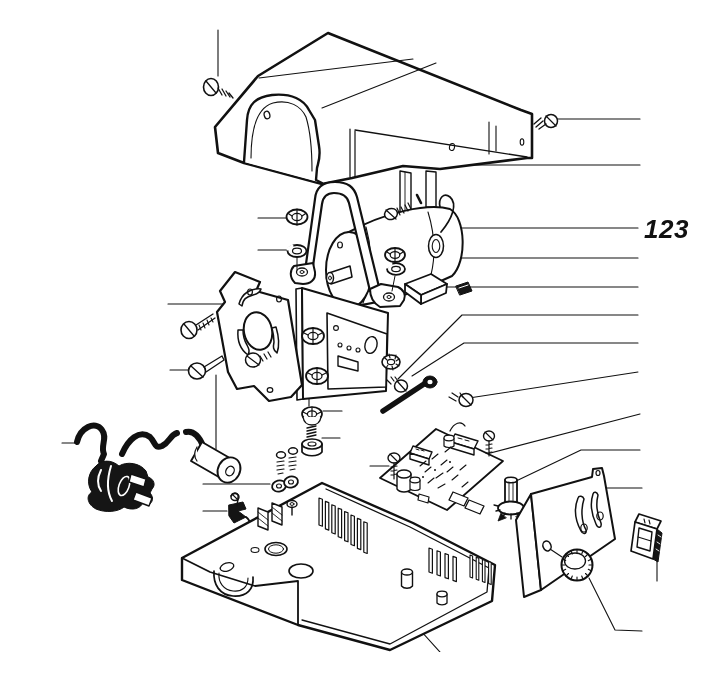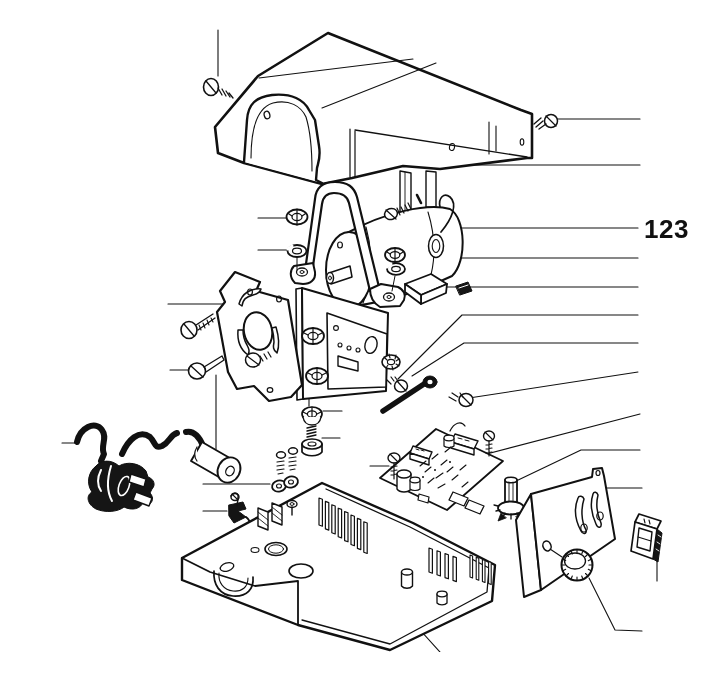--- a/index.html
+++ b/index.html
@@ -1,17 +1,17 @@
 <!DOCTYPE html>
 <html><head>
 <meta charset="utf-8">
 <style>
   html,body{margin:0;padding:0;background:#ffffff;}
   .stage{position:relative;width:712px;height:652px;background:#ffffff;overflow:hidden;
-         font-family:"Liberation Sans",sans-serif;}
+         font-family:"Liberation Sans",sans-serif;font-style:italic;}
   svg{display:block}
   .callout-text{font-family:"Liberation Sans","DejaVu Sans",sans-serif;font-weight:700;
                 font-size:26px;letter-spacing:0.5px;fill:#111;}
 </style>
 </head>
 <body>
 
 <div class="stage">
 <svg width="712" height="692" viewBox="0 0 712 692">
   <g stroke="#111" fill="none" stroke-linecap="round" stroke-linejoin="round">

